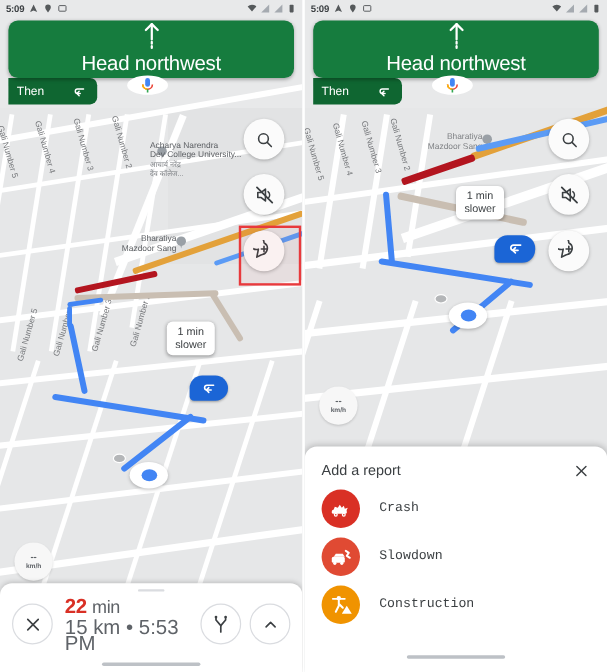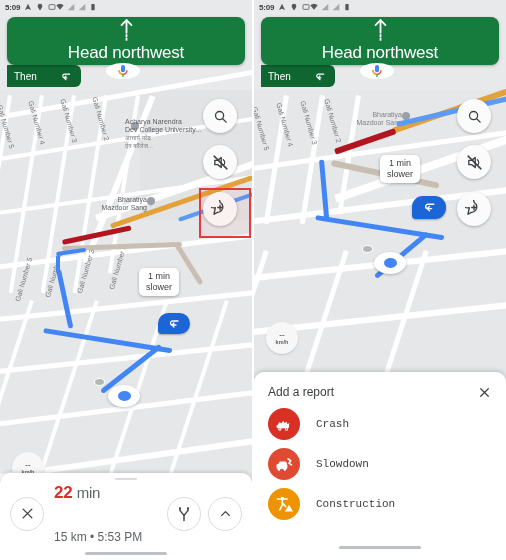--- a/index.html
+++ b/index.html
@@ -25,21 +25,21 @@
 
   
   .poi{position:absolute;font-size:7px;color:#5b5e62;line-height:8px;text-align:center;}
   .poi .sub{font-size:6px;color:#7c7f83;}
   .pin{position:absolute;width:8px;height:11px;}
   .pin::before{content:"";position:absolute;left:0;top:0;width:8px;height:8px;border-radius:50%;background:#9aa0a6;}
   .pin::after{content:"";position:absolute;left:2.5px;top:6px;border-left:1.5px solid transparent;border-right:1.5px solid transparent;border-top:4px solid #9aa0a6;}
 
   
   .statusbar{position:absolute;top:0;left:0;right:0;height:14px;display:flex;align-items:center;
-             justify-content:flex-start;padding:0 5px;box-sizing:border-box;z-index:30;}
+             justify-content:space-between;padding:0 5px;box-sizing:border-box;z-index:30;}
   .sb-left{display:flex;align-items:center;gap:4px;}
   .sb-time{font-size:8px;color:#3c4043;font-weight:600;letter-spacing:-.2px;}
   .sb-ic{width:8px;height:8px;display:inline-block;opacity:.85;}
   .sb-right{display:flex;align-items:center;gap:3px;}
 
   
   .navhead{position:absolute;left:7px;right:7px;top:17px;height:48px;background:#167c3e;border-radius:8px;
            display:flex;align-items:center;z-index:25;box-shadow:0 1px 3px rgba(0,0,0,.28);flex-direction:column;}
   .navhead .dirwrap{width:44px;display:flex;align-items:center;justify-content:center;}
   .navhead .instr{flex:1;color:#ffffff;font-size:17px;font-weight:500;letter-spacing:-.2px;}
@@ -82,21 +82,21 @@
   
   .bottomsheet{position:absolute;left:0;right:0;bottom:0;background:#ffffff;z-index:28;
                border-radius:10px 10px 0 0;box-shadow:0 -1px 4px rgba(0,0,0,.18);}
   .grabber{width:22px;height:2.5px;border-radius:2px;background:#dadce0;margin:5px auto 0;}
   .navrow{display:flex;align-items:center;padding:3px 10px 6px;}
   .circbtn{width:32px;height:32px;border-radius:50%;border:1px solid #dadce0;background:#fff;
            display:flex;align-items:center;justify-content:center;flex:0 0 auto;}
   .etablock{flex:1;padding-left:10px;}
   .eta-main{font-size:17px;color:#d93025;font-weight:700;letter-spacing:-.3px;line-height:19px;}
   .eta-main .unit{color:#5f6368;font-weight:400;font-size:15px;}
-  .eta-sub{font-size:12px;color:#5f6368;line-height:14px;margin-top:28px;}
+  .eta-sub{font-size:17px;color:#5f6368;line-height:14px;}
   .navrow .rightbtns{display:flex;gap:7px;}
   .homebar{width:82px;height:3px;border-radius:3px;background:#bdc1c6;margin:2px auto 5px;}
 
   
   .reportsheet{position:absolute;left:0;right:0;bottom:0;top:372px;background:#ffffff;z-index:28;
                border-radius:10px 10px 0 0;box-shadow:0 -1px 5px rgba(0,0,0,.2);}
   .rs-head{display:flex;align-items:center;justify-content:space-between;padding:12px 14px 4px;}
   .rs-title{font-size:12px;color:#3c4043;font-weight:400;}
   .rs-close{width:16px;height:16px;display:flex;align-items:center;justify-content:center;cursor:pointer;}
   .rs-item{display:flex;align-items:center;padding:4px 14px;gap:16px;font-family:Liberation Mono, monospace;}

